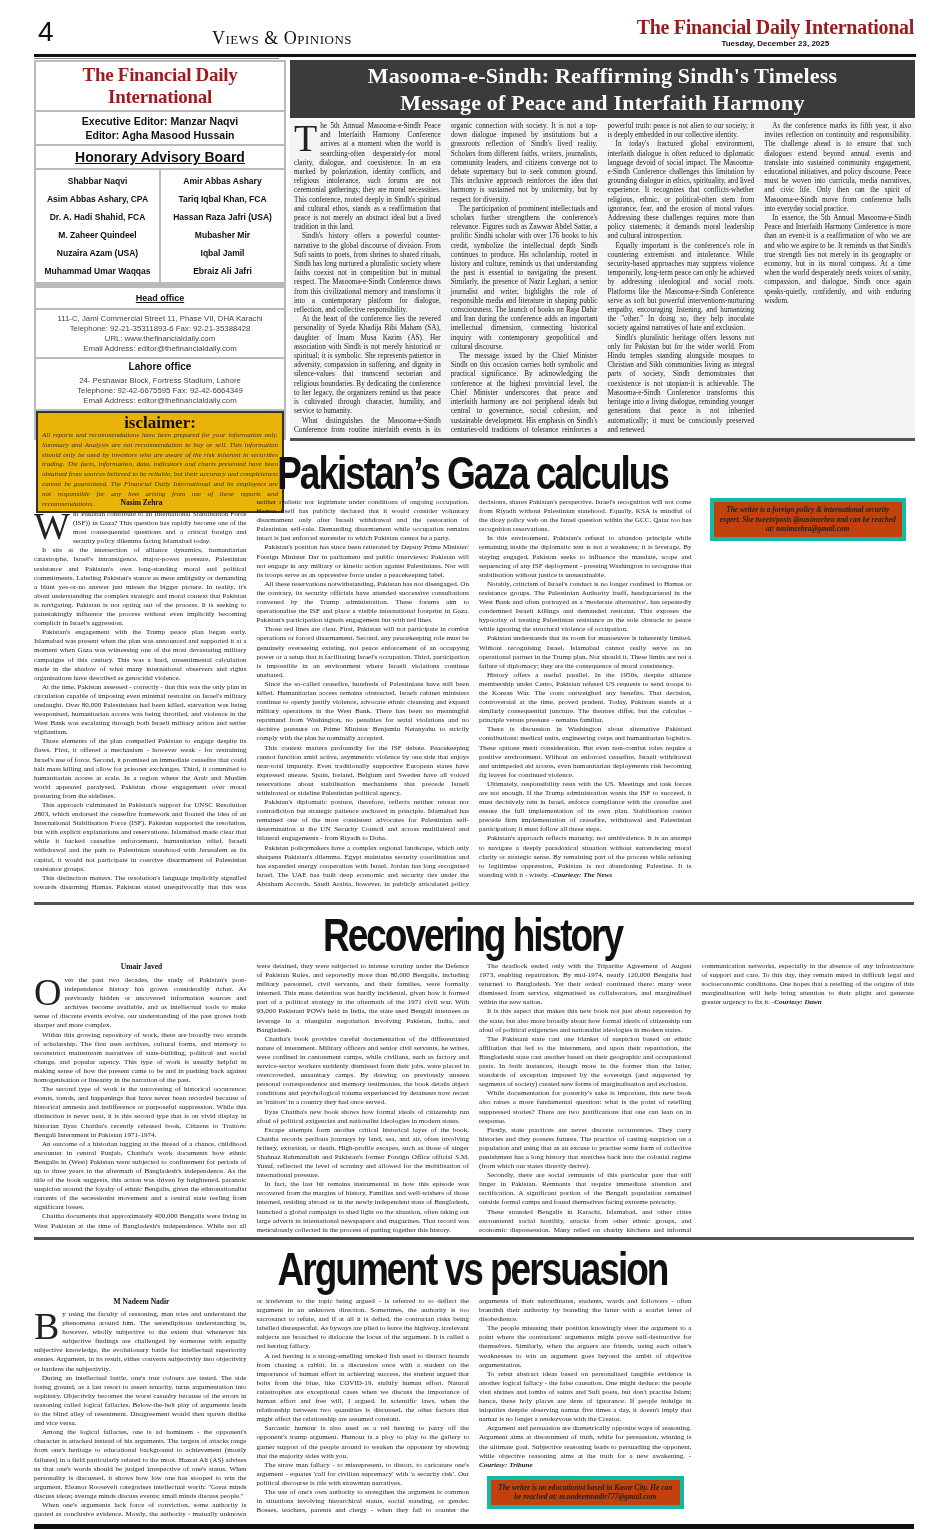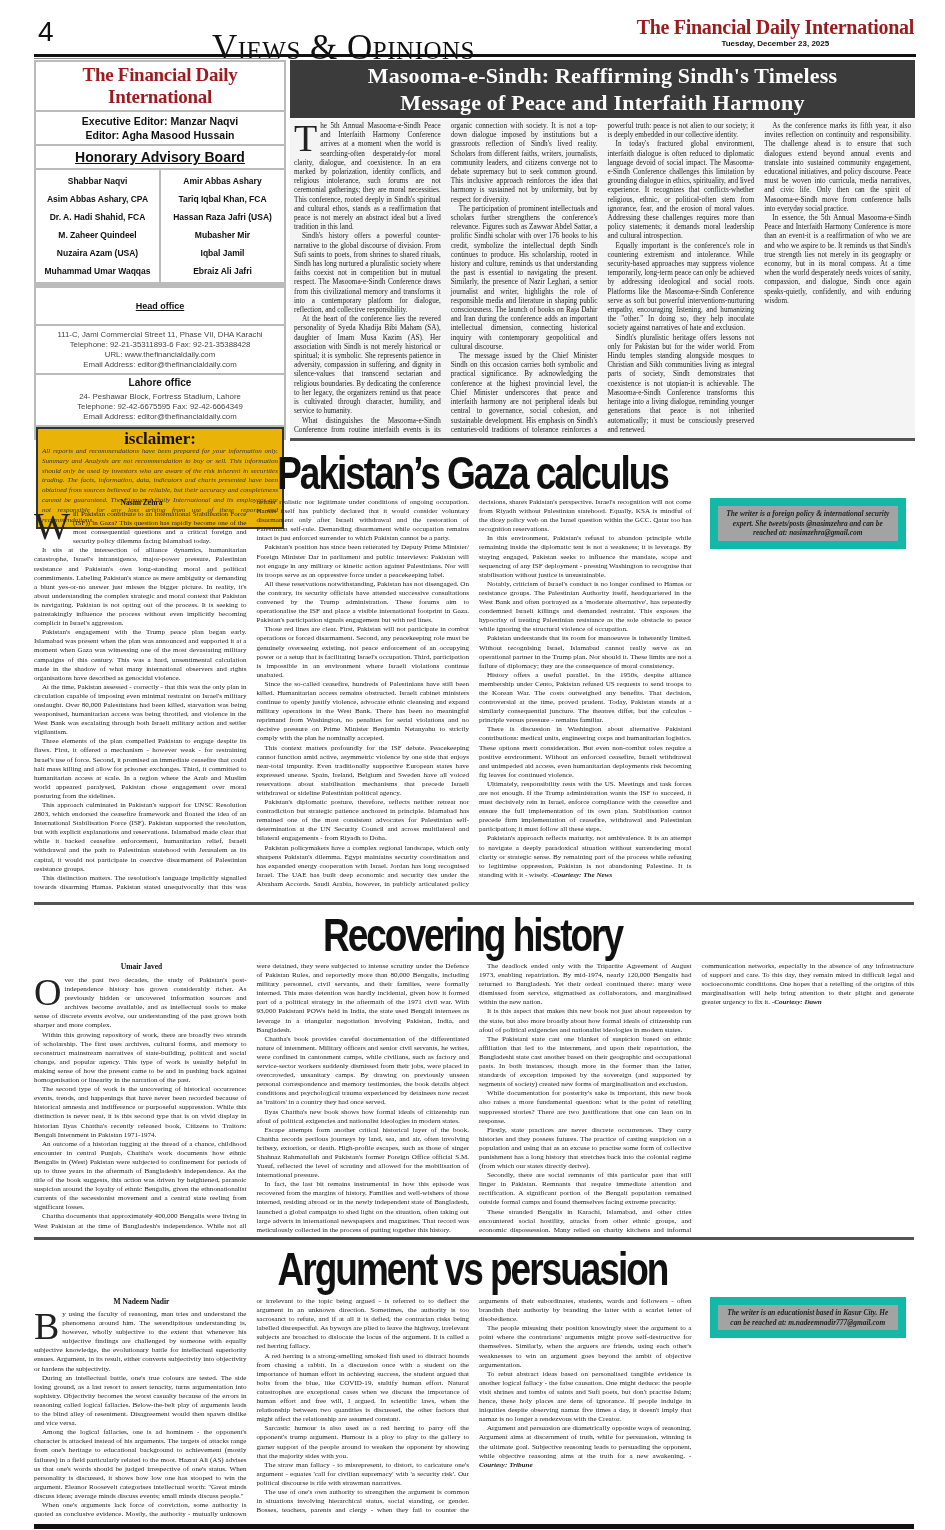--- a/index.html
+++ b/index.html
@@ -1,57 +1,57 @@
 <!DOCTYPE html>
 <html><head>
 <meta charset="utf-8">
 <style>
   * { box-sizing: border-box; margin: 0; padding: 0; }
   html, body { width: 945px; height: 1530px; background: #fff; overflow: hidden; }
   body { position: relative; font-family: "Liberation Serif", serif; color: #111; }
 
   .masthead { position: absolute; left: 34px; top: 8px; width: 882px; height: 46px; }
   .page-num { position: absolute; left: 4px; top: 8px; font-size: 28px; font-family: "Liberation Sans", sans-serif; }
-  .section-title { position: absolute; left: 178px; top: 20px; font-size: 35px; font-variant: small-caps; letter-spacing: 0.5px; }
+  .section-title { position: absolute; left: 178px; top: 20px; font-size: 18px; font-variant: small-caps; letter-spacing: 0.5px; }
   .brand-right { position: absolute; right: 2px; top: 8px; text-align: center; }
   .brand-right .name { color: #9b1b1f; font-size: 20px; font-weight: bold; font-family: "Liberation Serif", serif; letter-spacing: -0.3px; }
   .brand-right .date { font-size: 8px; font-weight: bold; font-family: "Liberation Sans", sans-serif; }
   .rule-thick { position: absolute; left: 34px; top: 54px; width: 882px; height: 3px; background: #111; }
   .rule-thin { position: absolute; left: 34px; top: 58px; width: 245px; height: 1px; background: #888; }
 
   
   .infobox { position: absolute; left: 34px; top: 60px; width: 252px; height: 380px; background: #bbb; padding: 2px; }
   .ib-cell { background: #fff; text-align: center; margin-bottom: 2px; }
   .ib-brand { color: #9b1b1f; font-size: 19px; font-weight: bold; padding: 2px 0; letter-spacing: -0.3px; }
   .ib-editors { font-family: "Liberation Sans", sans-serif; font-weight: bold; font-size: 10.5px; line-height: 14px; padding: 2px 0; }
   .ib-board { font-family: "Liberation Sans", sans-serif; font-weight: bold; font-size: 14px; text-decoration: underline; padding: 3px 8px; }
   .ib-grid { display: flex; background: #bbb; gap: 2px; margin-bottom: 6px; }
   .ib-col { flex: 1; background: #fff; padding: 2px 0; }
   .ib-col div { font-family: "Liberation Sans", sans-serif; font-weight: bold; font-size: 8.5px; line-height: 18px; text-align: center; white-space: nowrap; }
-  .ib-head { font-family: "Liberation Sans", sans-serif; font-weight: bold; font-size: 9px; text-decoration: underline; padding: 13px 0; }
+  .ib-head { font-family: "Liberation Sans", sans-serif; font-weight: bold; font-size: 9px; text-decoration: underline; padding: 5px 0; }
   .ib-addr { font-family: "Liberation Sans", sans-serif; font-size: 7.8px; line-height: 10px; color: #444; padding: 4px 0 3px; }
   .ib-lahore { font-family: "Liberation Sans", sans-serif; font-weight: bold; font-size: 10px; padding-top: 2px; }
   .ib-disc { border: 2px solid #333; background: #eab308; padding: 2px 4px; }
   .ib-disc-title { font-size: 17px; font-weight: bold; text-align: center; line-height: 16px; }
   .ib-disc-text { font-size: 7.1px; font-style: italic; line-height: 9.8px; text-align: justify; color: #333; }
 
   
   .top-banner { position: absolute; left: 290px; top: 60px; width: 625px; height: 58px; background: #3b3b3b; color: #fff; text-align: center; font-weight: bold; font-size: 22px; line-height: 27px; padding-top: 2px; letter-spacing: 0.2px; }
   .top-body { position: absolute; left: 290px; top: 120px; width: 625px; height: 318px; background: #f4f4f4; column-count: 4; column-gap: 10px; font-size: 7.2px; line-height: 9.2px; text-align: justify; padding: 2px 4px 0 4px; column-fill: auto; overflow: hidden; color: #222; }
   .top-rule { position: absolute; left: 290px; top: 438px; width: 625px; height: 3px; background: #555; }
 
   .body p { text-indent: 8px; }
   .body p.first { text-indent: 0; }
   .dropcap { float: left; font-size: 38px; line-height: 30px; padding-right: 3px; margin-top: 1px; font-weight: normal; }
 
   
   .headline { position: absolute; left: 0; width: 945px; text-align: center; font-weight: bold; font-family: "Liberation Sans", sans-serif; letter-spacing: -2px; transform: scaleY(1.25); transform-origin: top center; }
   .byline { position: absolute; font-size: 7.5px; font-weight: bold; text-align: center; }
   .article { position: absolute; left: 34px; width: 880px; column-count: 4; column-gap: 10px; column-fill: auto; font-size: 7.1px; line-height: 9.1px; text-align: justify; color: #222; overflow: hidden; }
-  .writerbox { border: 8px solid #14b8a6; background: #a3a3a3; font-weight: bold; font-style: italic; text-align: center; font-size: 7.4px; line-height: 9.5px; padding: 3px 6px; margin: 14px 8px 0; break-inside: avoid; }
+  .writerbox { border: 4px solid #14b8a6; background: #c2410c; font-weight: bold; font-style: italic; text-align: center; font-size: 7.4px; line-height: 9.5px; padding: 3px 6px; margin: 6px 8px 0; break-inside: avoid; }
   .courtesy { font-weight: bold; font-style: italic; }
   .hrule { position: absolute; left: 34px; width: 880px; height: 3px; background: #555; }
   .bottom-rule { position: absolute; left: 34px; top: 1524px; width: 880px; height: 5px; background: #111; }
 </style>
 </head>
 <body>
 
 <div class="masthead">
   <div class="page-num">4</div>
   <div class="section-title">Views &amp; Opinions</div>

